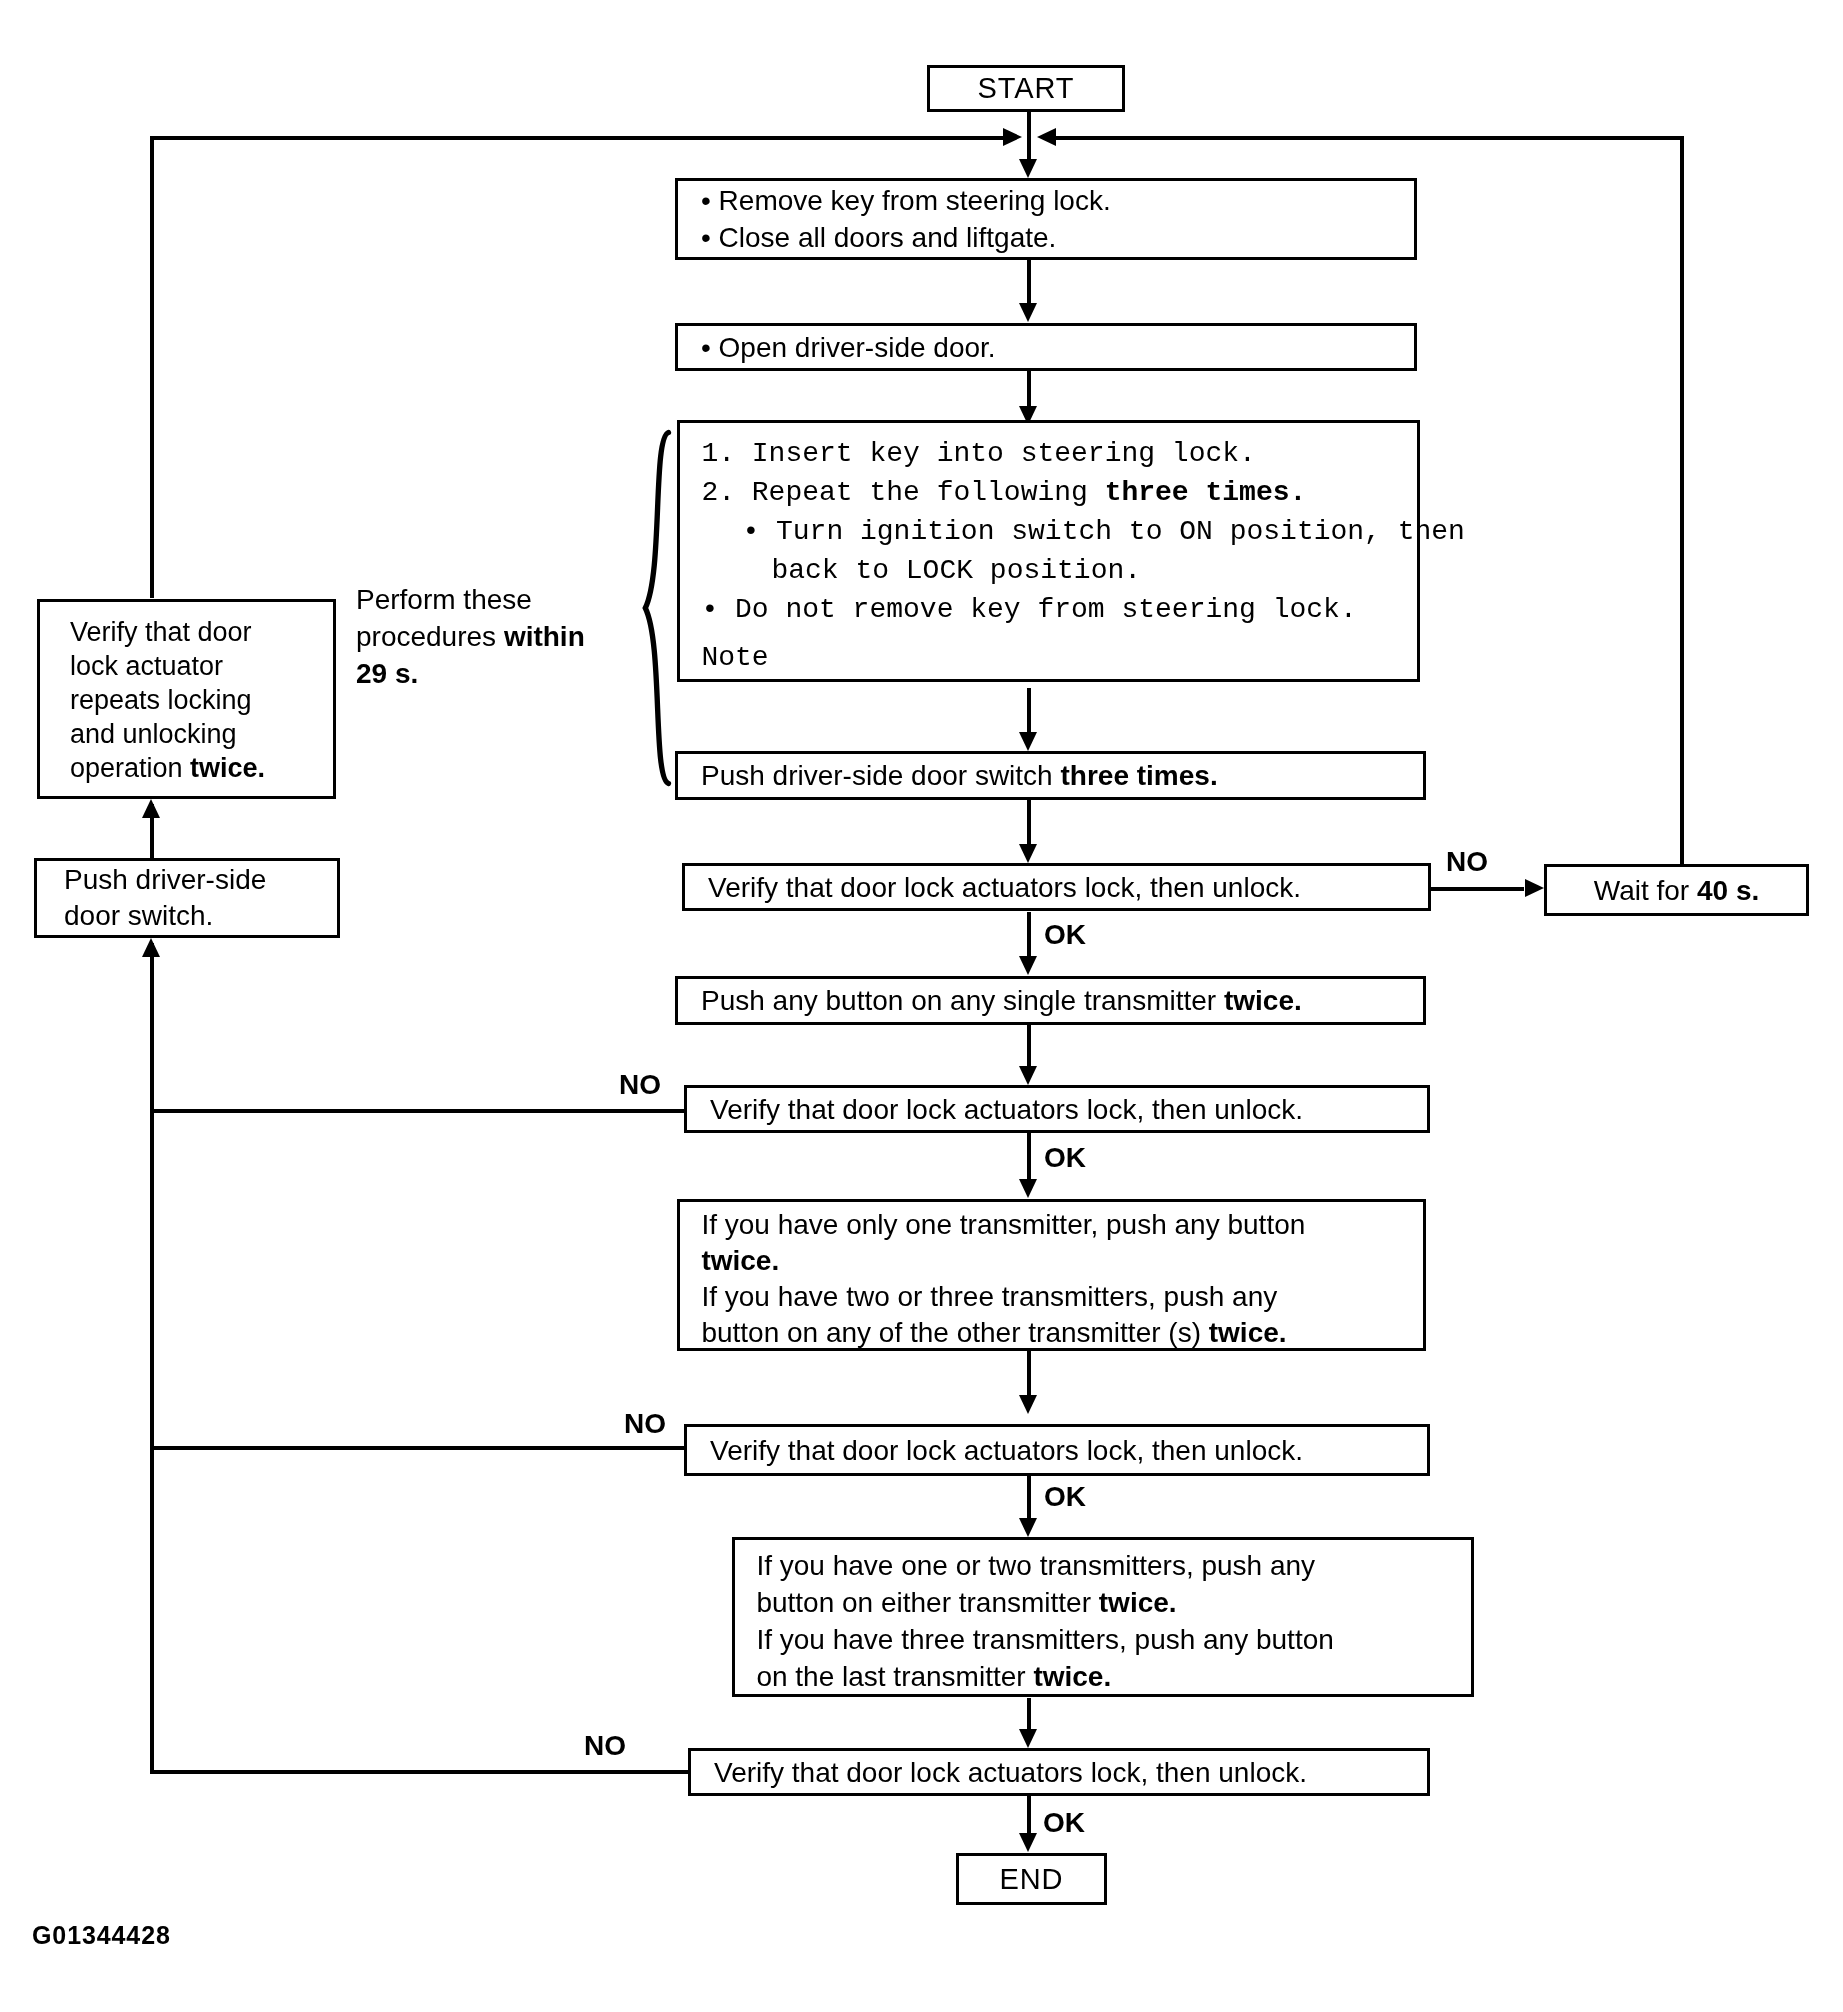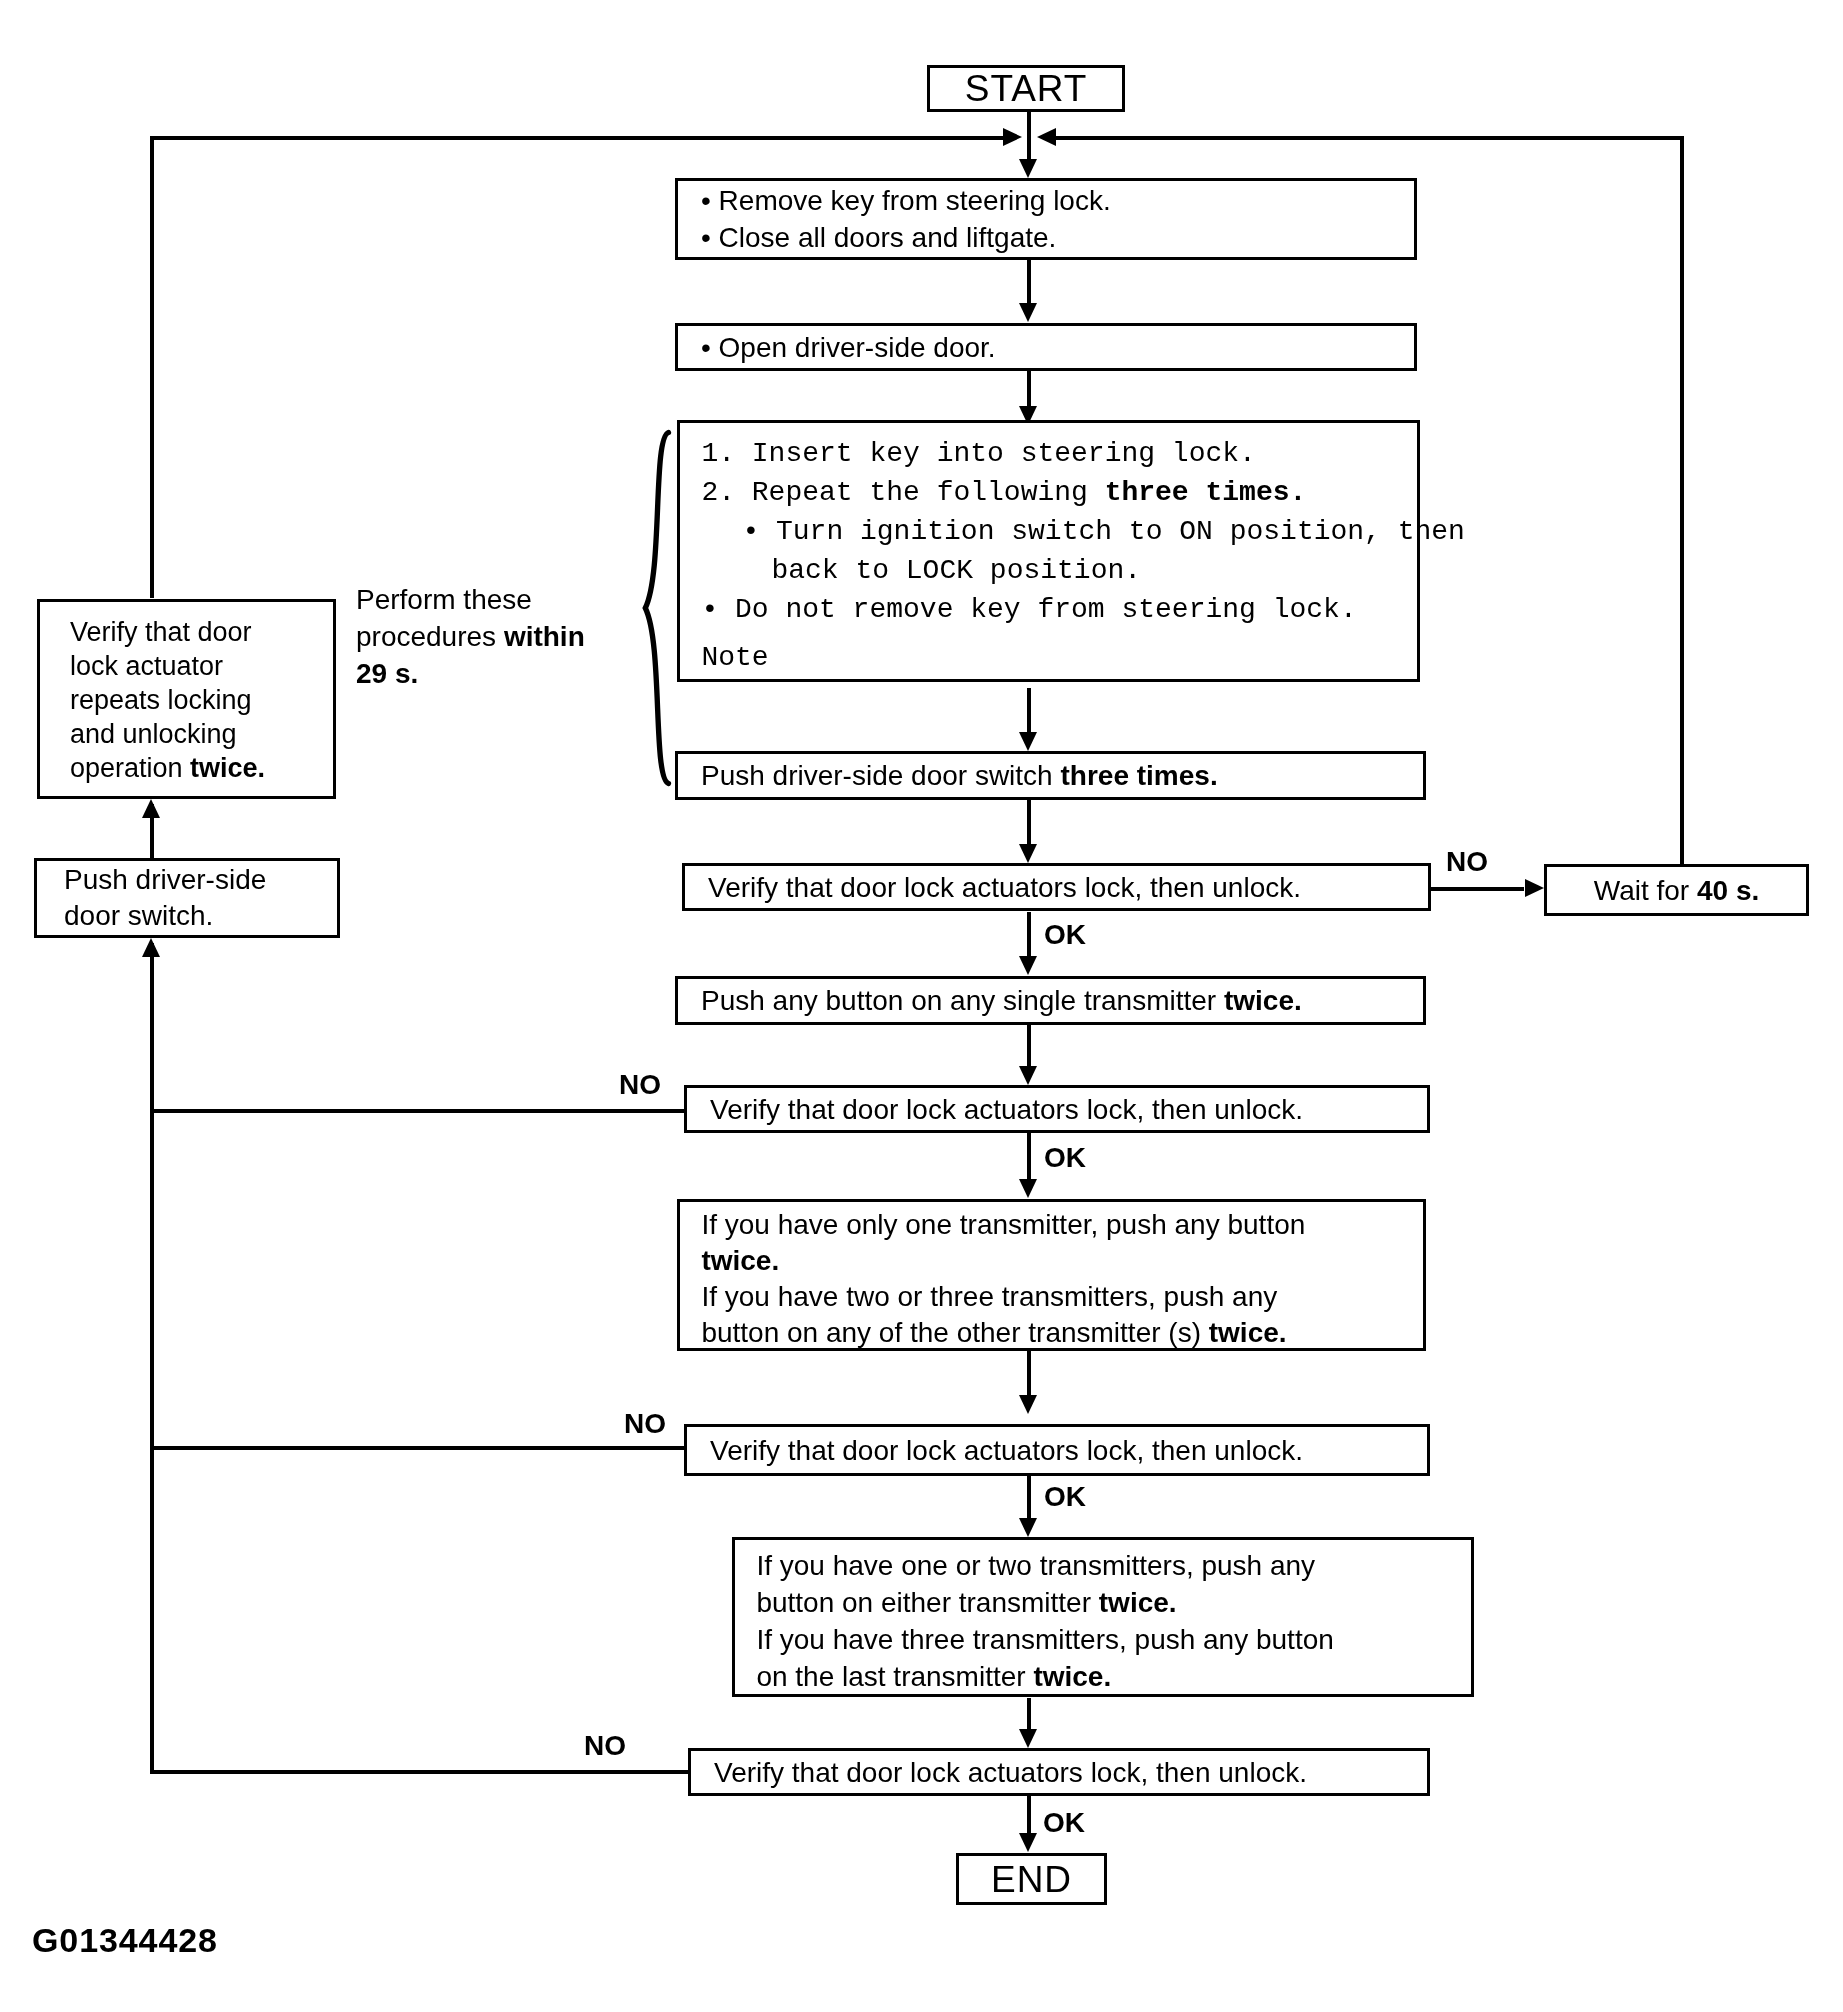--- a/index.html
+++ b/index.html
@@ -14,24 +14,24 @@
   .ind2{padding-left:70px;}
   .gap{margin-top:9px;}
   .bseg{font-weight:bold;}
   .vl{position:absolute;width:3.6px;background:#000;}
   .hl{position:absolute;height:3.6px;background:#000;}
   .ah-d{position:absolute;width:0;height:0;border-left:9.8px solid transparent;border-right:9.8px solid transparent;border-top:19.6px solid #000;}
   .ah-u{position:absolute;width:0;height:0;border-left:9.8px solid transparent;border-right:9.8px solid transparent;border-bottom:19.6px solid #000;}
   .ah-r{position:absolute;width:0;height:0;border-top:9.8px solid transparent;border-bottom:9.8px solid transparent;border-left:19.6px solid #000;}
   .ah-l{position:absolute;width:0;height:0;border-top:9.8px solid transparent;border-bottom:9.8px solid transparent;border-right:19.6px solid #000;}
   .lbl{position:absolute;font-weight:bold;font-size:28px;line-height:28.5px;}
-  .terminal{font-size:37px;letter-spacing:0.9px;}
+  .terminal{font-size:29px;letter-spacing:0.9px;}
   .sidenote{position:absolute;left:356px;top:581px;width:294px;font-size:28px;line-height:37px;}
   .leftbox-text{font-size:27px;line-height:34px;}
-  .figid{position:absolute;left:32px;top:1921px;font-size:34px;font-weight:bold;letter-spacing:0.9px;}
+  .figid{position:absolute;left:32px;top:1921px;font-size:25px;font-weight:bold;letter-spacing:0.9px;}
   .braceSvg{position:absolute;left:638px;top:429px;width:36px;height:358px;}
 </style>
 </head>
 <body>
 
 <div class="stage">
 
   <div class="box center terminal" style="left:927px;top:65px;width:198px;height:47px;">
     <span>START</span>
   </div>

